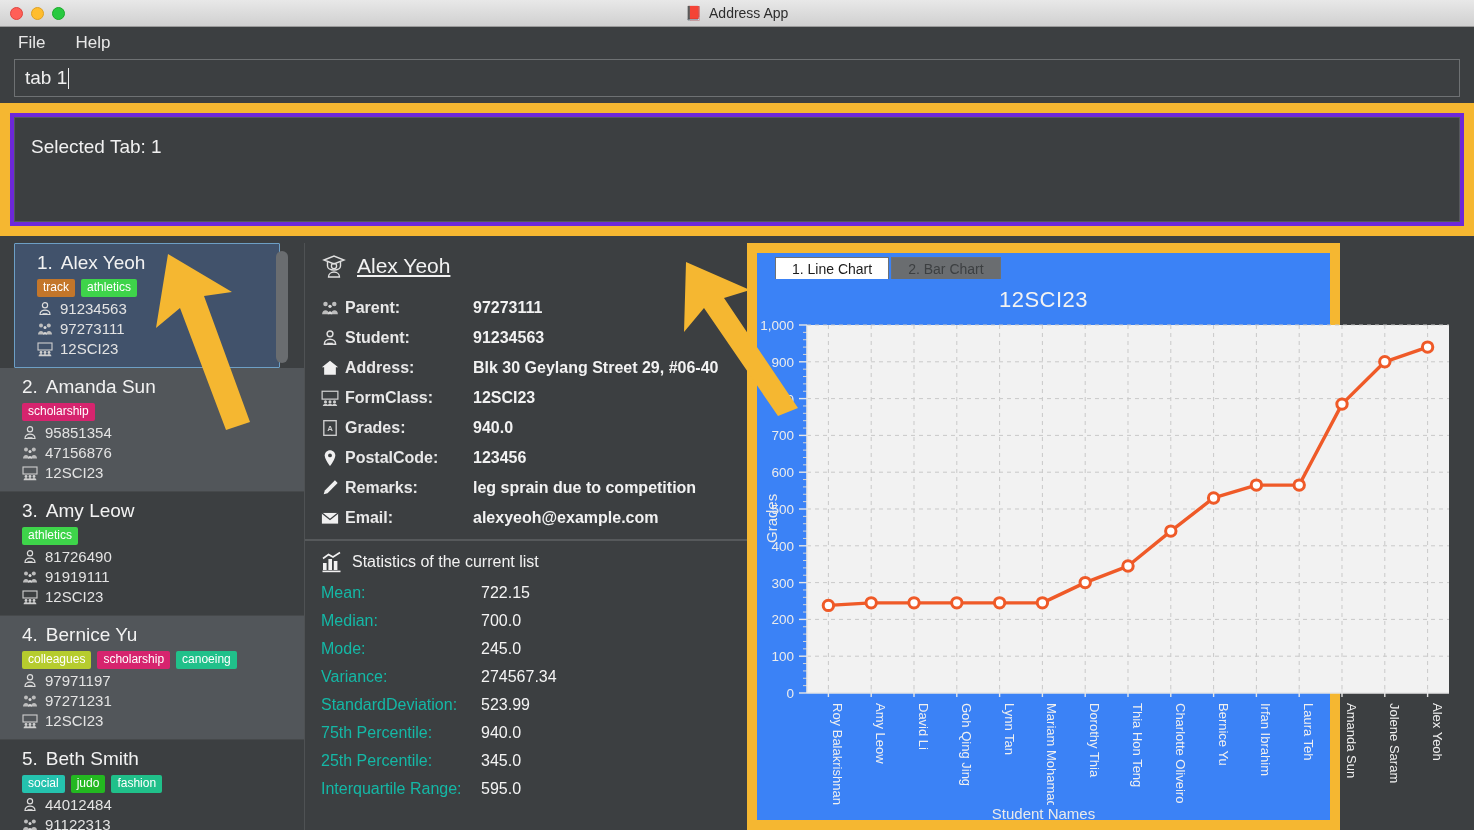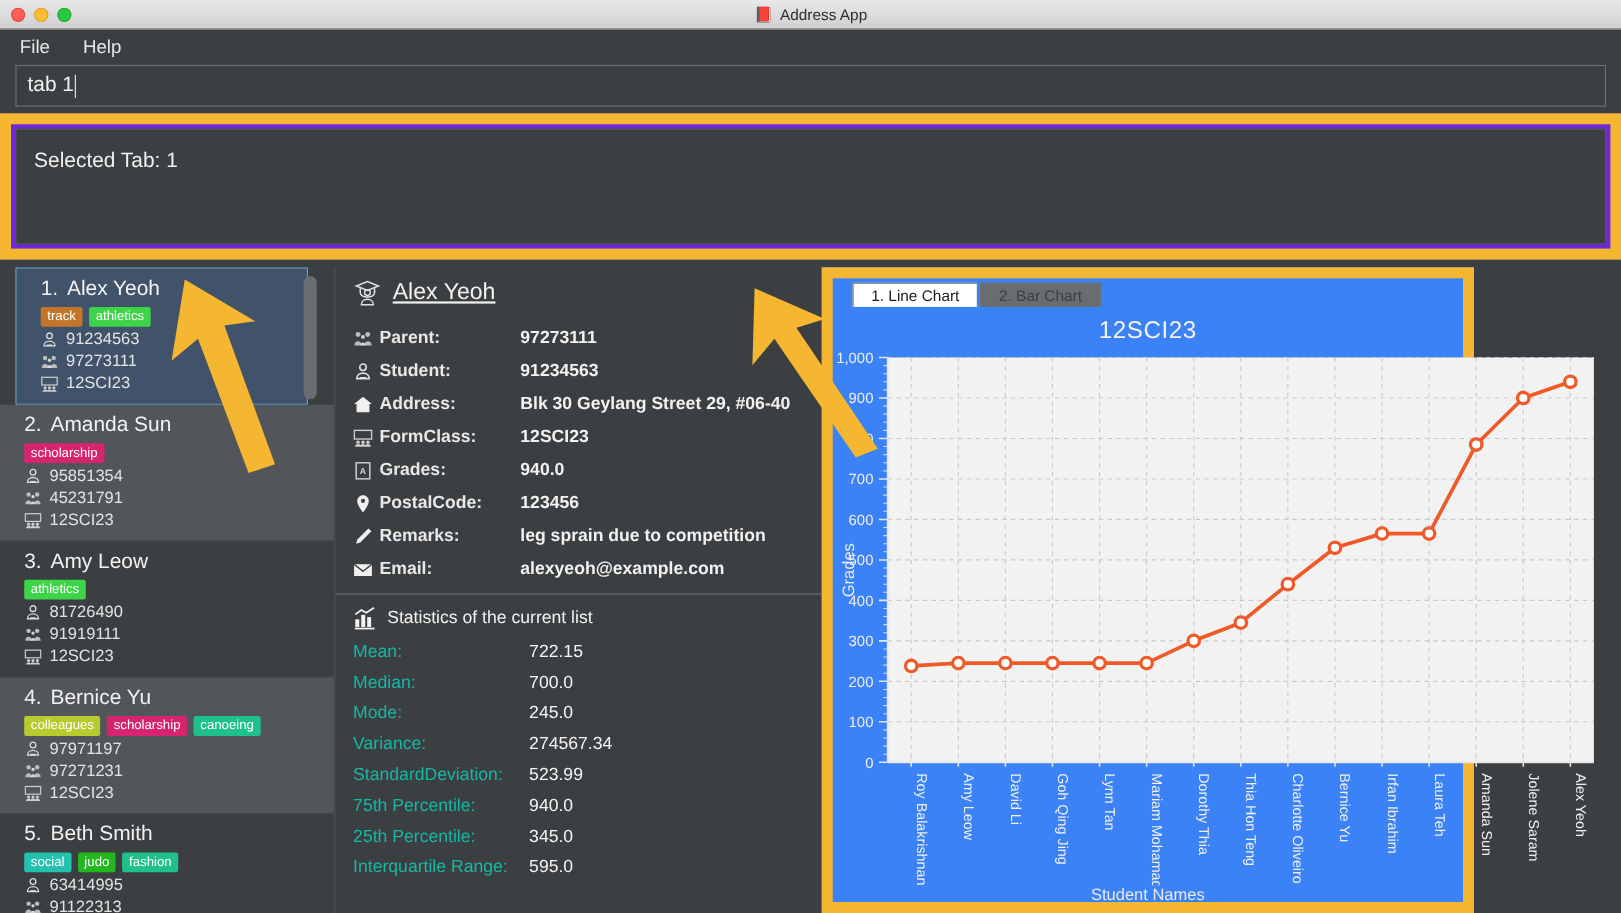--- a/index.html
+++ b/index.html
@@ -268,21 +268,21 @@
       </div>
       <div class="prow">
         <svg width="16" height="16" viewBox="0 0 16 16">
             <circle cx="4" cy="4.5" r="2" fill="#bdbdbd"></circle>
             <circle cx="11.8" cy="4.5" r="2" fill="#bdbdbd"></circle>
             <circle cx="8" cy="6.5" r="1.5" fill="#d8d8d8"></circle>
             <path d="M1 13.5c0-2.2 1.3-3.6 3-3.6s3 1.4 3 3.6z" fill="#bdbdbd"></path>
             <path d="M9 13.5c0-2.2 1.3-3.6 3-3.6s3 1.4 3 3.6z" fill="#bdbdbd"></path>
             <path d="M6 13.5c0-1.6 .9-2.6 2-2.6s2 1 2 2.6z" fill="#d8d8d8"></path>
           </svg>
-        <span>45231791</span>
+        <span>47156876</span>
       </div>
       <div class="prow">
         <svg width="16" height="16" viewBox="0 0 16 16">
             <rect x="1" y="2" width="14" height="7" fill="none" stroke="#cfcfcf" stroke-width="1.1"></rect>
             <circle cx="4" cy="11.5" r="1.4" fill="#cfcfcf"></circle>
             <circle cx="8" cy="11.5" r="1.4" fill="#cfcfcf"></circle>
             <circle cx="12" cy="11.5" r="1.4" fill="#cfcfcf"></circle>
             <path d="M1.6 15.2c0-1.4 1-2.2 2.4-2.2s2.4.8 2.4 2.2zM5.6 15.2c0-1.4 1-2.2 2.4-2.2s2.4.8 2.4 2.2zM9.6 15.2c0-1.4 1-2.2 2.4-2.2s2.4.8 2.4 2.2z" fill="#cfcfcf"></path>
           </svg>
         <span>12SCI23</span>
@@ -375,21 +375,21 @@
         <span class="tag" style="background:#24c2ae">social</span>
         <span class="tag" style="background:#23b820">judo</span>
         <span class="tag" style="background:#20c08a">fashion</span>
       </div>
       <div class="prow">
         <svg width="16" height="16" viewBox="0 0 16 16">
             <circle cx="8" cy="4.3" r="2.6" fill="none" stroke="#dcdcdc" stroke-width="1.2"></circle>
             <path d="M3 13.5c0-2.6 2.2-4.4 5-4.4s5 1.8 5 4.4z" fill="none" stroke="#dcdcdc" stroke-width="1.2"></path>
             <rect x="5.5" y="12.2" width="5" height="1.4" fill="#dcdcdc"></rect>
           </svg>
-        <span>63414995</span>
+        <span>44012484</span>
       </div>
       <div class="prow">
         <svg width="16" height="16" viewBox="0 0 16 16">
             <circle cx="4" cy="4.5" r="2" fill="#bdbdbd"></circle>
             <circle cx="11.8" cy="4.5" r="2" fill="#bdbdbd"></circle>
             <circle cx="8" cy="6.5" r="1.5" fill="#d8d8d8"></circle>
             <path d="M1 13.5c0-2.2 1.3-3.6 3-3.6s3 1.4 3 3.6z" fill="#bdbdbd"></path>
             <path d="M9 13.5c0-2.2 1.3-3.6 3-3.6s3 1.4 3 3.6z" fill="#bdbdbd"></path>
             <path d="M6 13.5c0-1.6 .9-2.6 2-2.6s2 1 2 2.6z" fill="#d8d8d8"></path>
           </svg>

